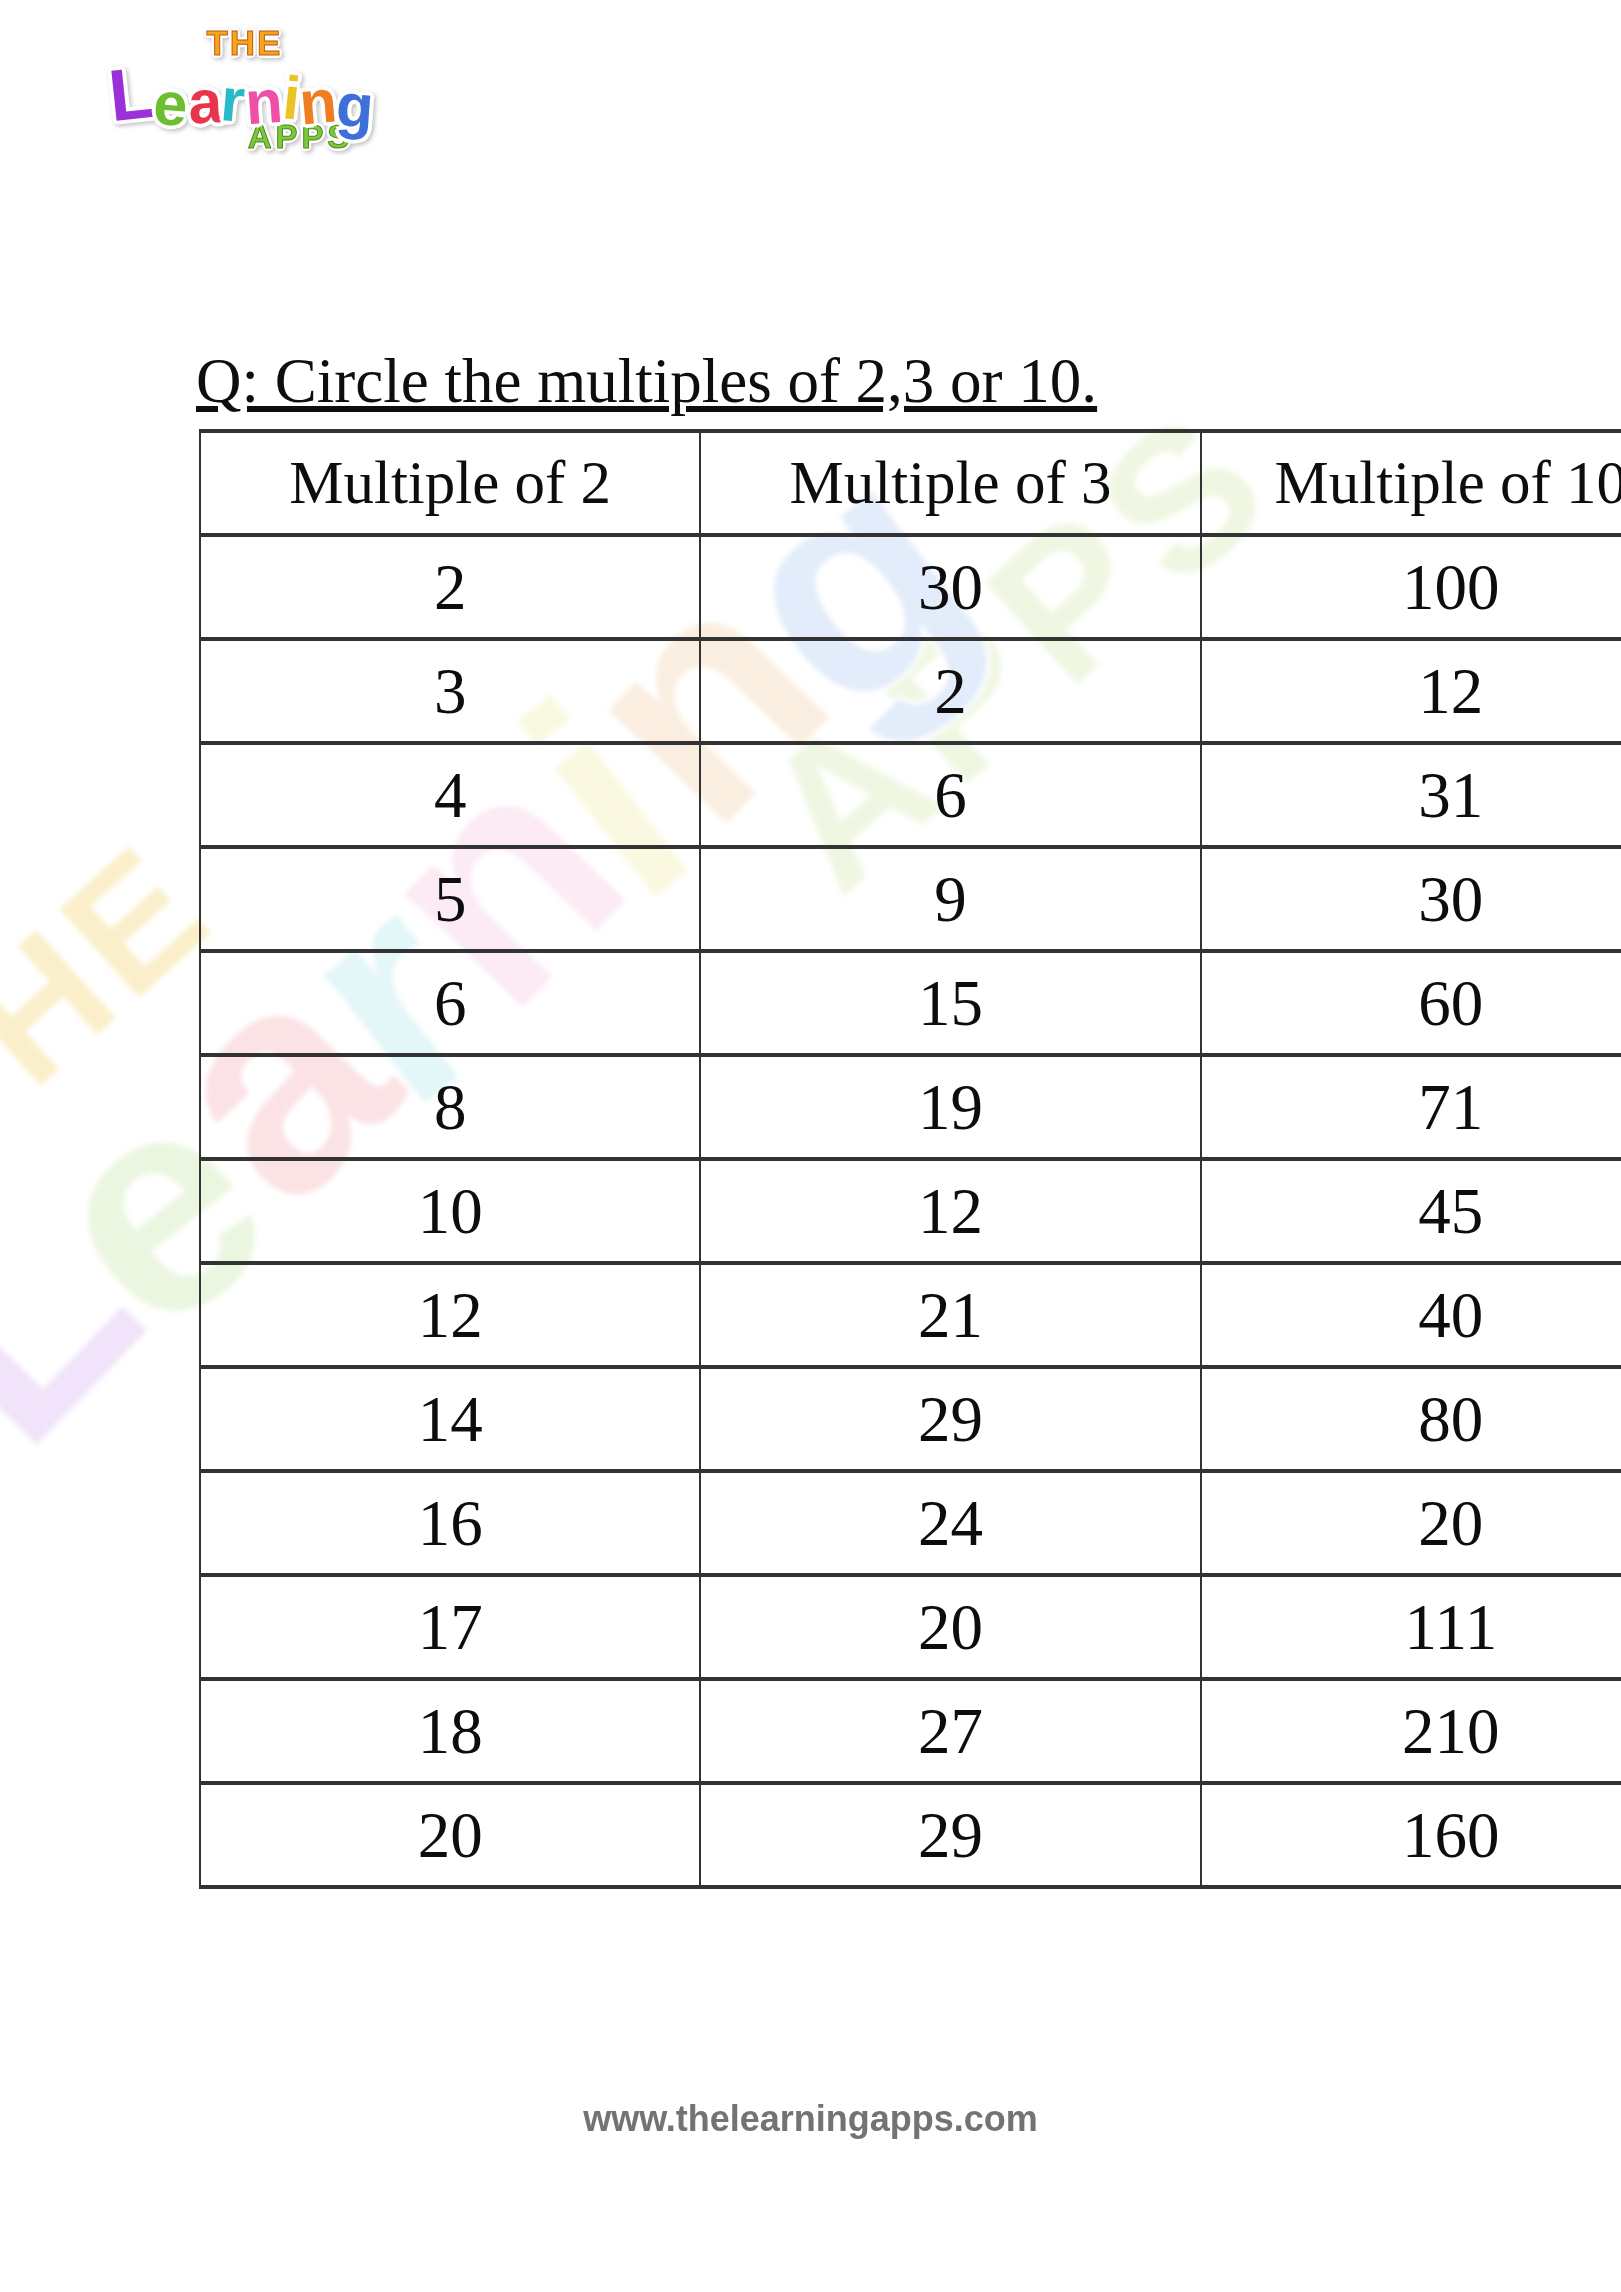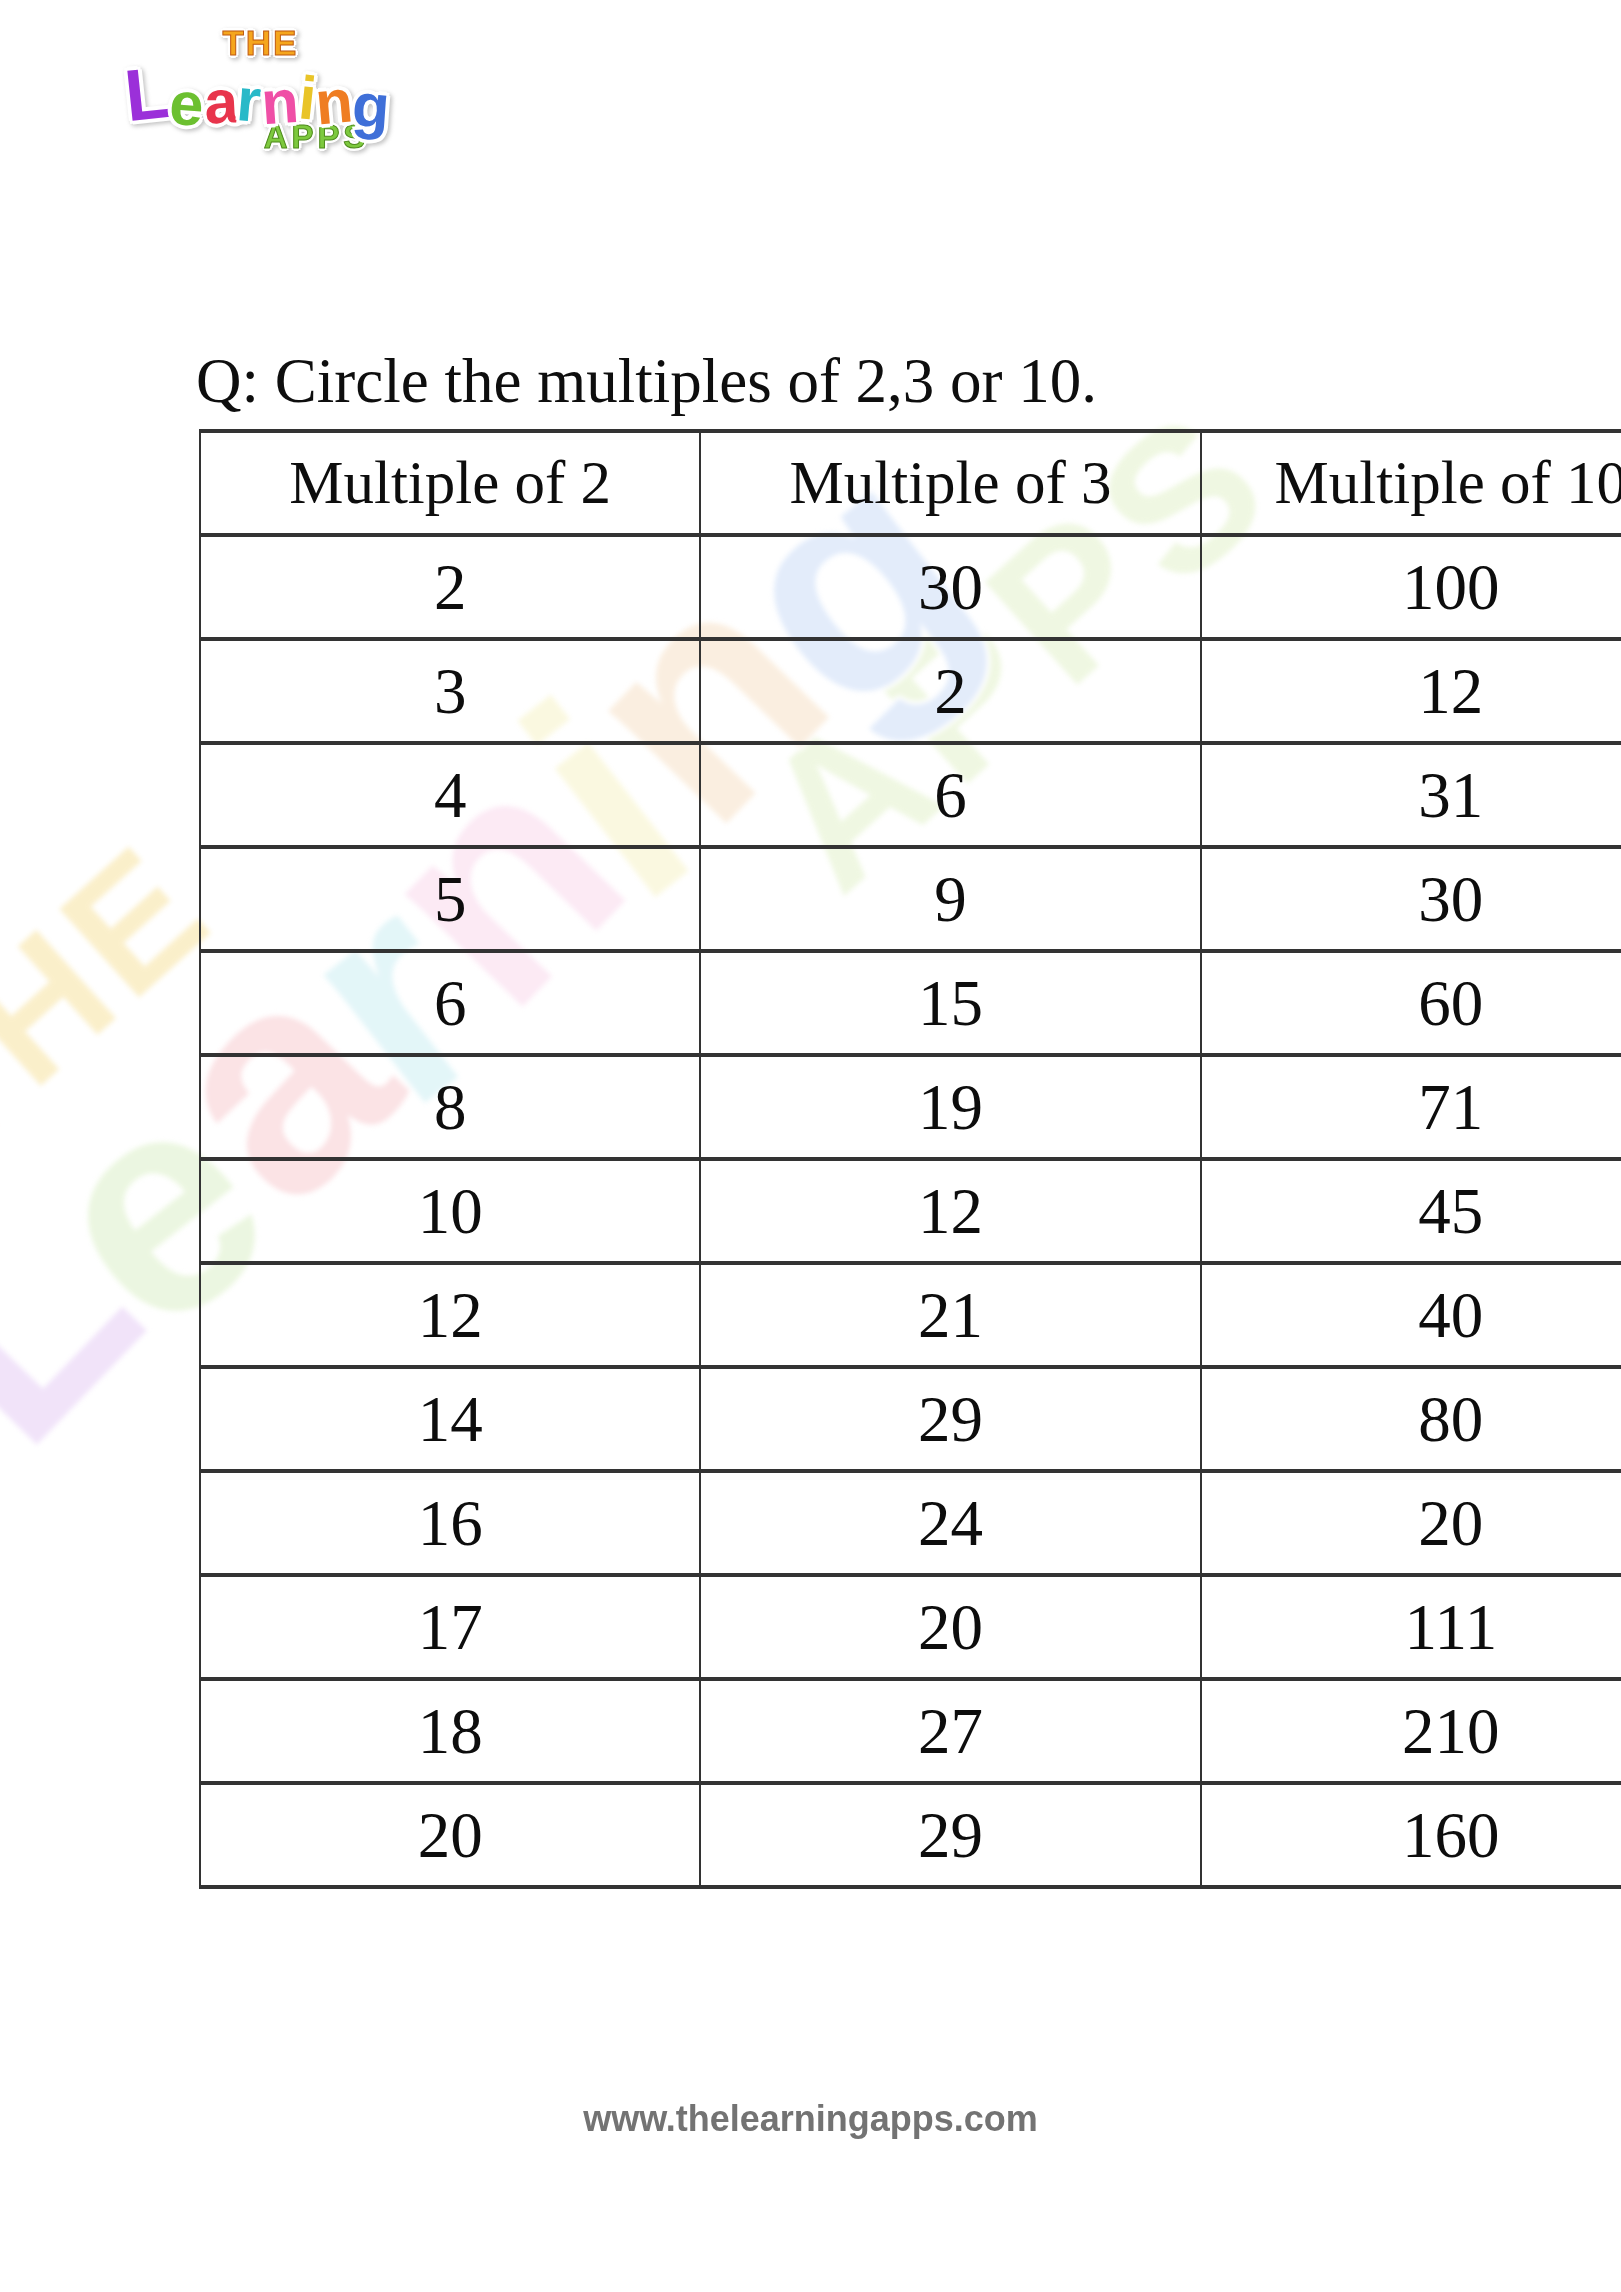--- a/index.html
+++ b/index.html
@@ -7,21 +7,21 @@
   .page {
     position:relative;
     width:1621px; height:2293px;
     background:#ffffff;
     overflow:hidden;
     font-family:"Liberation Serif", serif;
   }
 
   
   .logo {
-    position:absolute; top:27.4px; left:96px; width:323px;
+    position:absolute; top:27.4px; left:80px; width:323px;
     text-align:center; z-index:3;
     font-family:"Liberation Sans", sans-serif;
     font-weight:bold;
     filter: drop-shadow(2px 2.9px 2px rgba(120,120,120,0.45));
   }
   .logo-the {
     font-size:35px; letter-spacing:2px; line-height:0.9;
     margin-left:5.9px;
     text-shadow:-2.9px 0 #fff,2.9px 0 #fff,0 -2.9px #fff,0 2.9px #fff,-2px -2px #fff,2px 2px #fff,-2px 2px #fff,2px -2px #fff;
     -webkit-text-stroke:1px #c05a12;
@@ -50,21 +50,21 @@
   .title {
     position:absolute; top:194px; left:0; right:0;
     text-align:center; z-index:2;
     font-family:"Liberation Sans", sans-serif;
     font-weight:bold; font-size:106px; letter-spacing:-2.9px;
     color:#0e0e0e; line-height:1;
   }
   .question {
     position:absolute; top:345px; left:196px; z-index:2;
     font-family:"Liberation Serif", serif;
-    font-size:63px; color:#0e0e0e;
+    font-size:63px; color:#0e0e0e;text-decoration:underline;
   }
 
   
   .watermark {
     position:absolute; top:941px; left:69px; width:1862px;
     transform:rotate(-42deg); transform-origin:137px 529px;
     opacity:0.32; filter:blur(2.5px);
     z-index:1; pointer-events:none;
     font-family:"Liberation Sans", sans-serif; font-weight:bold;
     white-space:nowrap;

